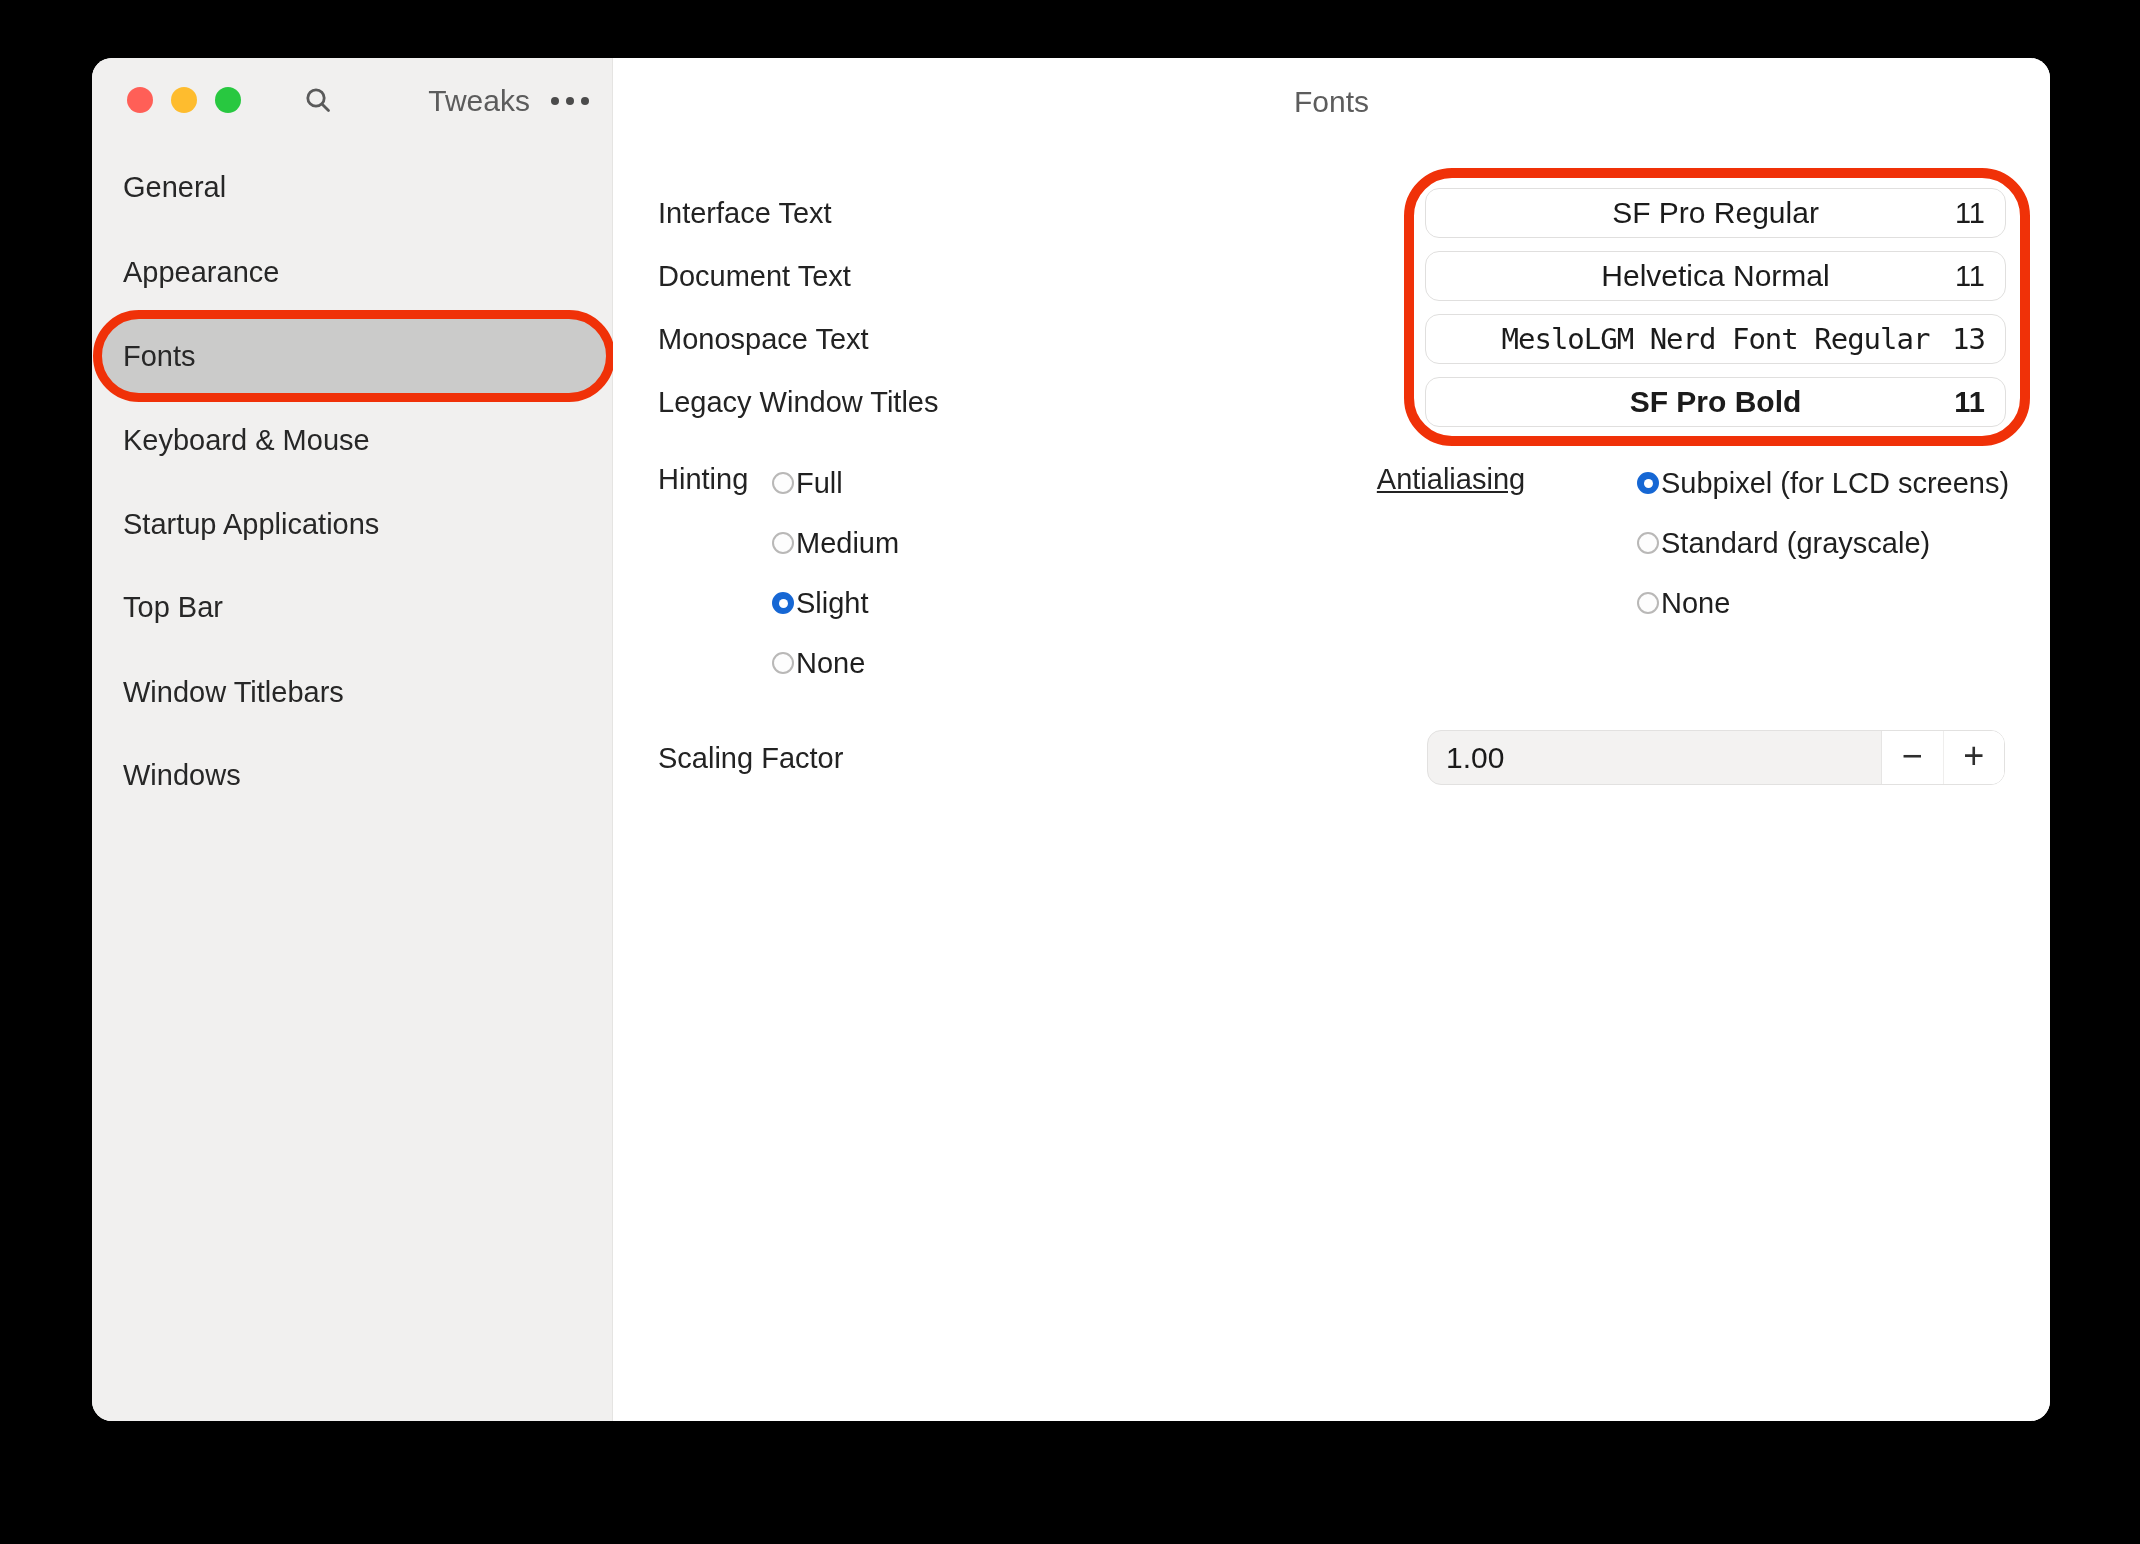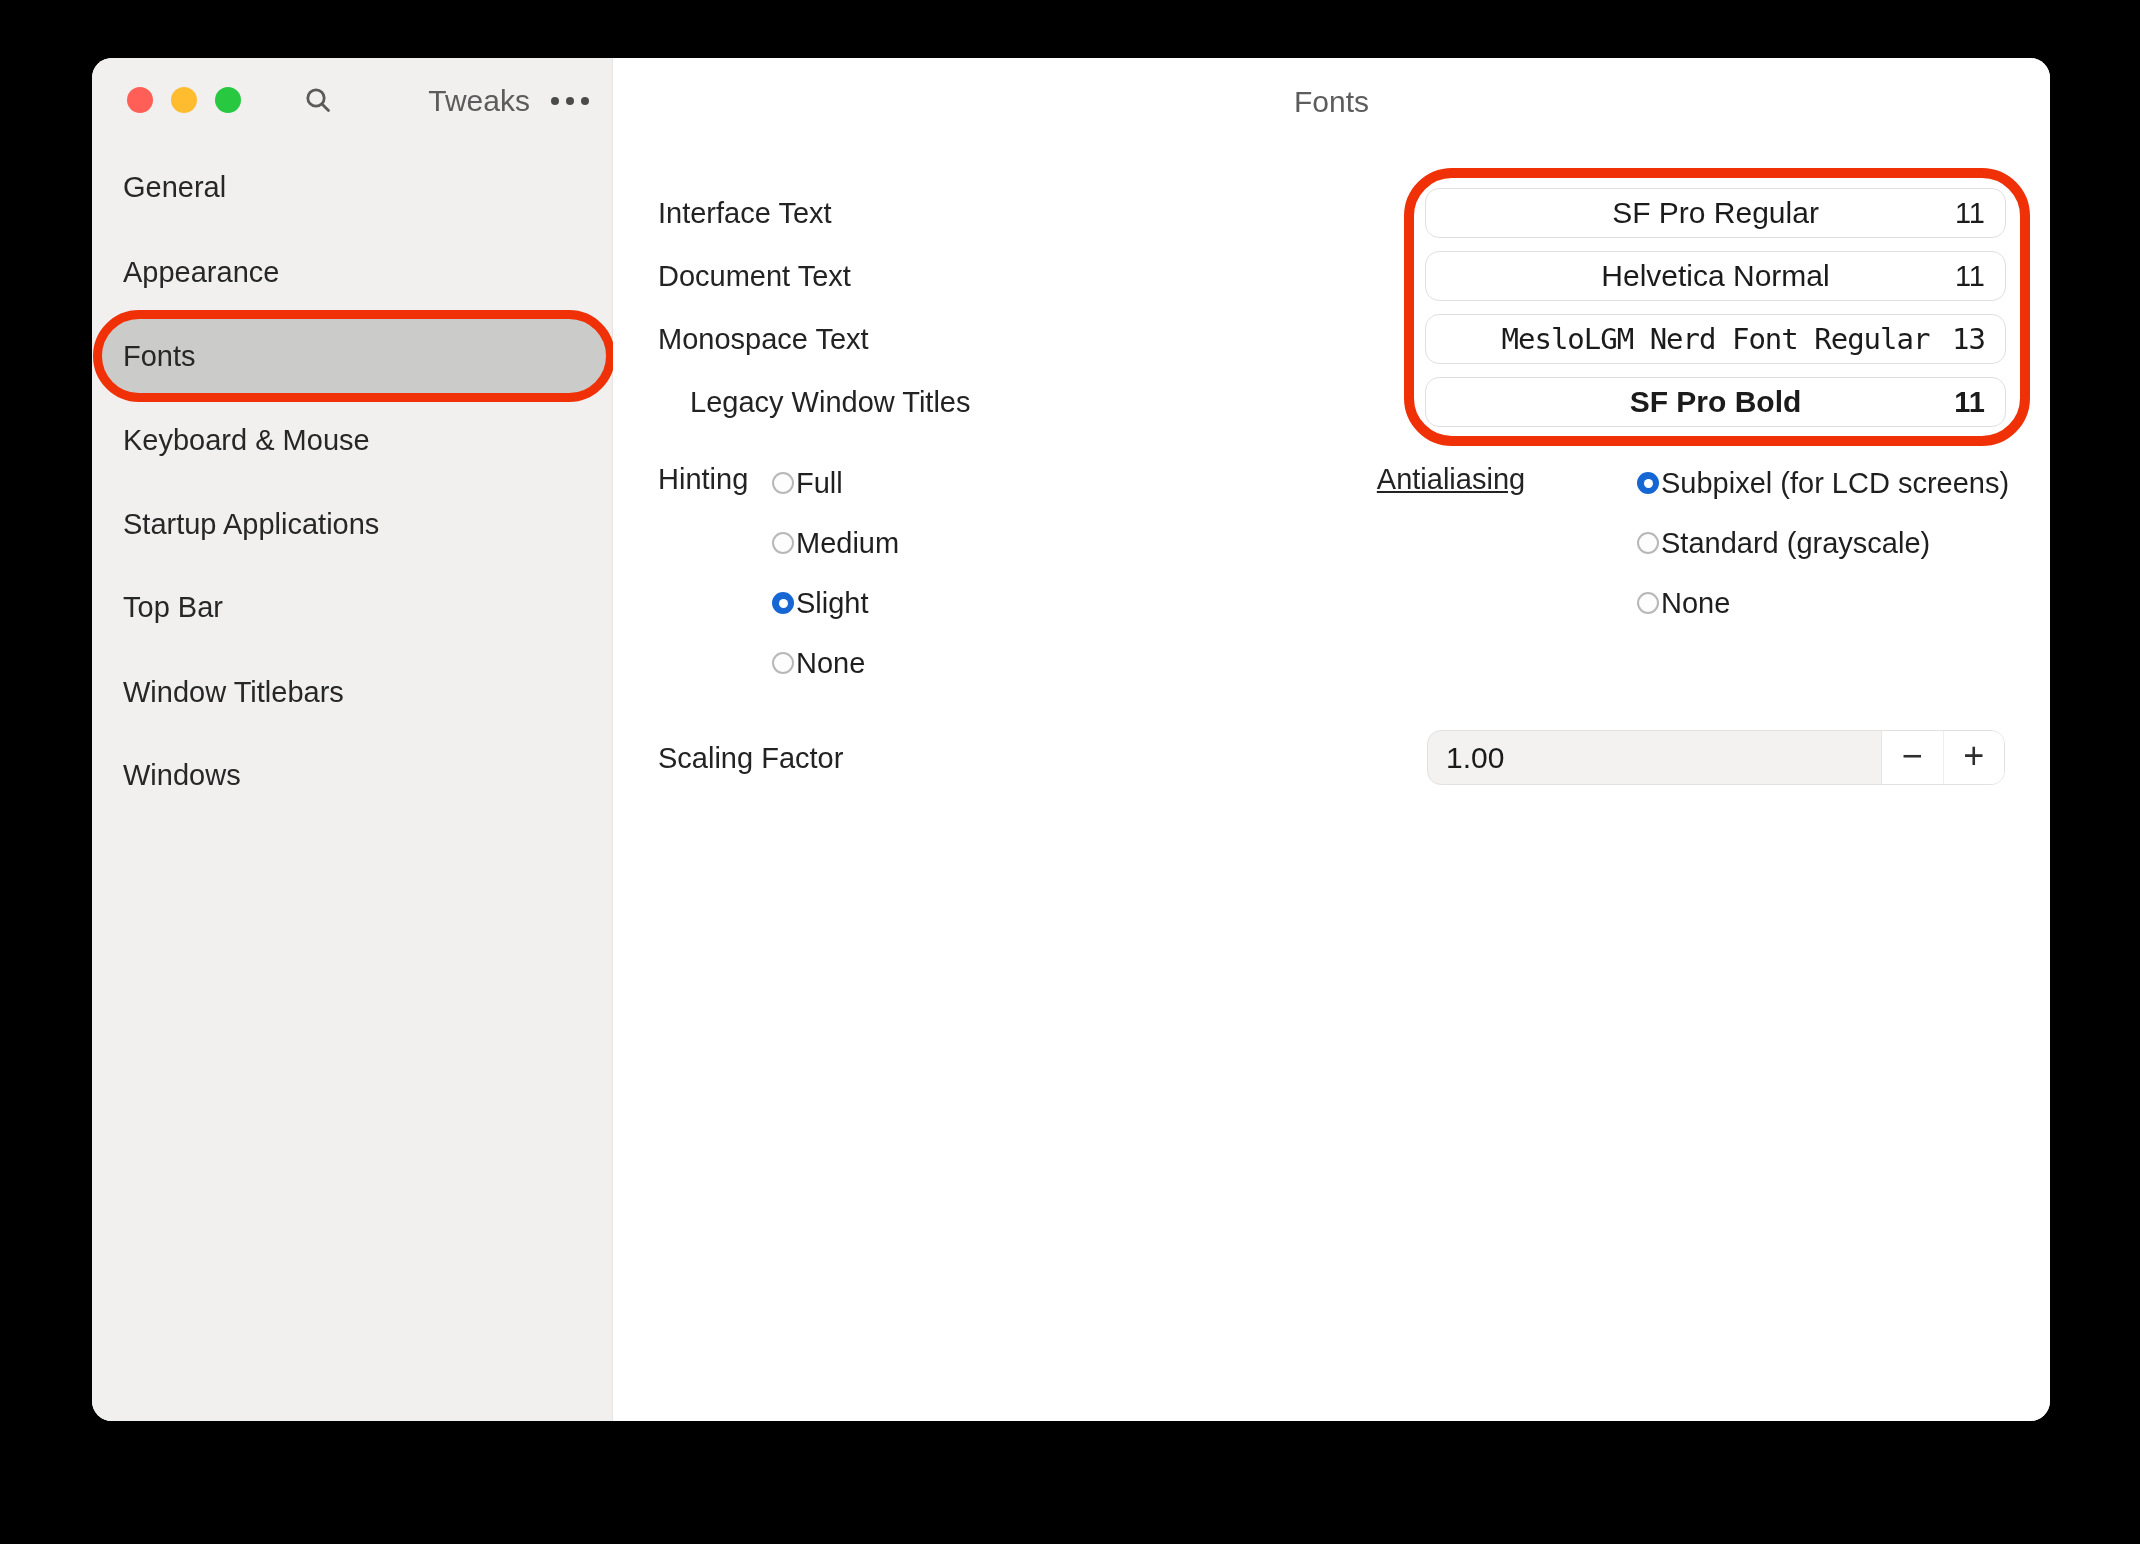--- a/index.html
+++ b/index.html
@@ -48,21 +48,21 @@
     border:9px solid #f03108;border-radius:46px;box-sizing:border-box;
     pointer-events:none;
   }
   
   .main{position:absolute;left:521px;top:0;width:1437px;height:100%;background:#fff;}
   .content-title{
     position:absolute;left:0;top:27px;width:100%;text-align:center;
     font-size:30px;color:#5d5d5d;
   }
   .field-label{position:absolute;left:45px;font-size:29px;color:#232323;line-height:34px;}
-  .fl-0{top:138px;} .fl-1{top:201px;} .fl-2{top:264px;} .fl-3{top:327px;margin-left:32px;}
+  .fl-0{top:138px;} .fl-1{top:201px;} .fl-2{top:264px;} .fl-3{top:327px;}
   .fl-hint{top:404px;}
   .fl-scale{top:683px;}
   .fl-aa{top:404px;left:688px;width:300px;text-align:center;text-decoration:underline;}
   .font-btn{
     position:absolute;left:812px;width:581px;height:50px;box-sizing:border-box;
     background:#fff;border:1.5px solid #e0dfde;border-radius:14px;
     display:flex;align-items:center;justify-content:center;
     font-size:30px;color:#1b1b1b;
   }
   .fb-0{top:130px;} .fb-1{top:193px;} .fb-2{top:256px;} .fb-3{top:319px;}

